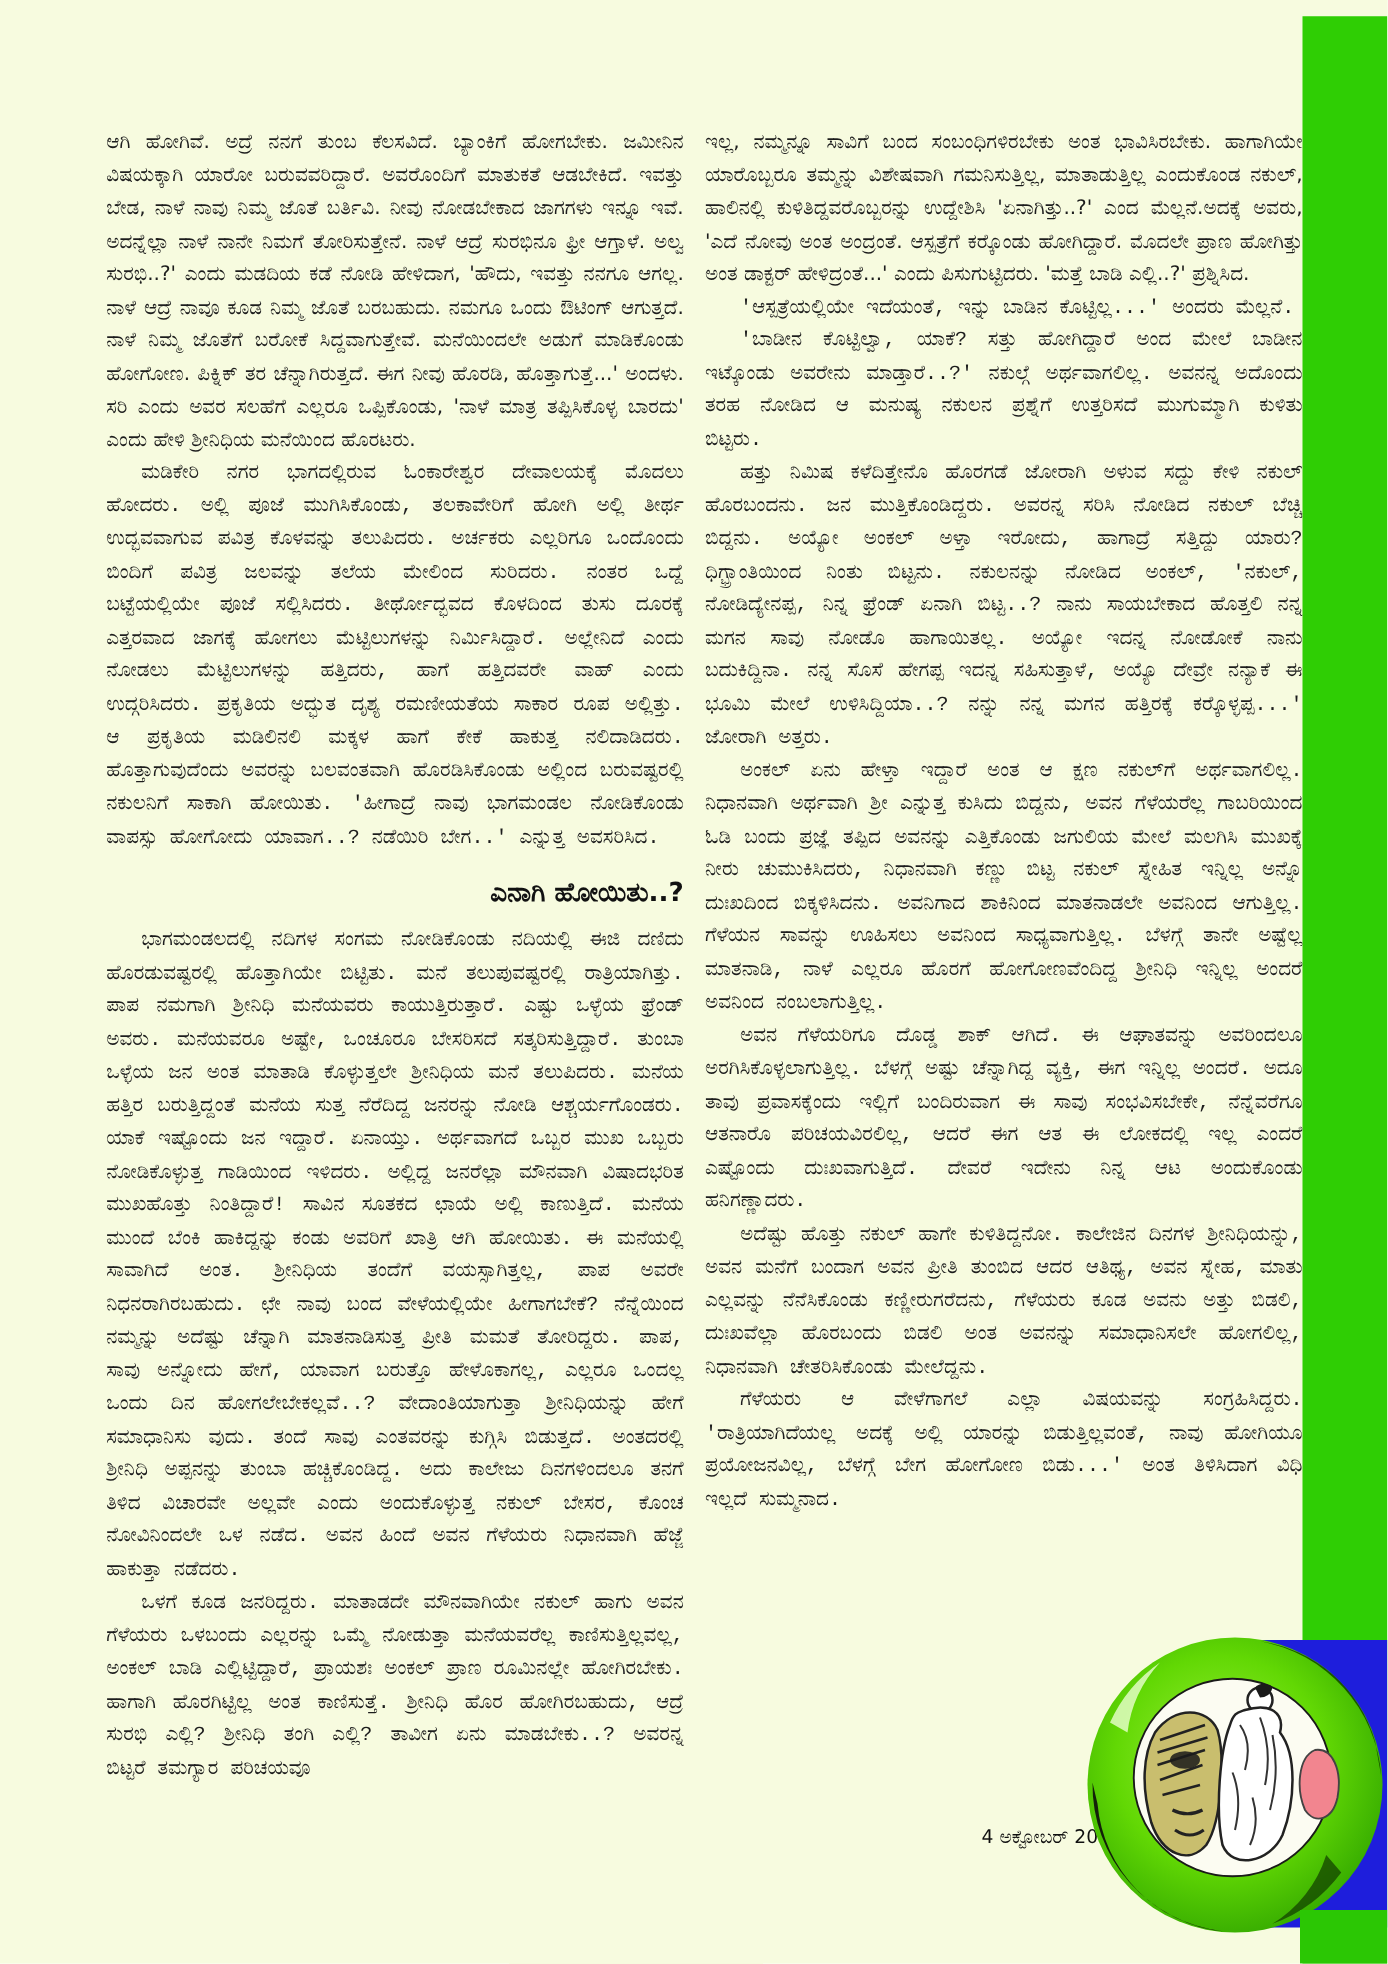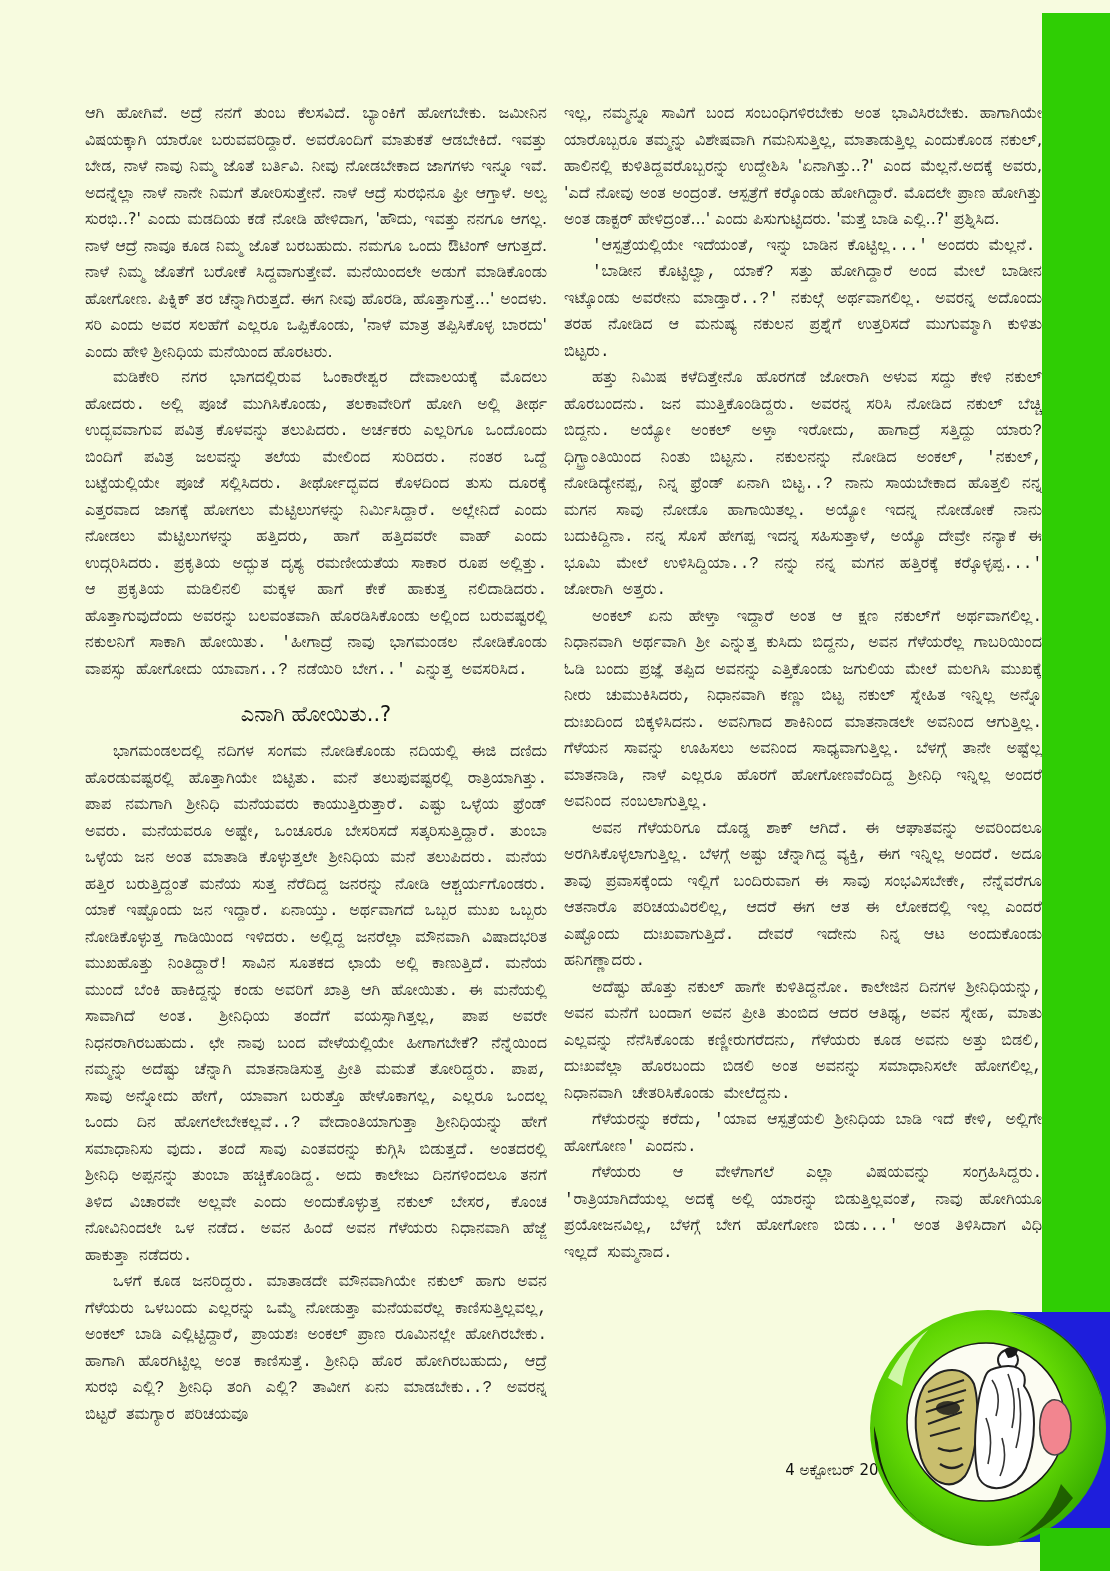--- a/index.html
+++ b/index.html
@@ -19,22 +19,22 @@
     position:absolute;top:100px;
     font-size:16px;line-height:26.5px;
     text-align:justify;
     overflow:hidden;
   }
   #col-left{left:85px;width:462px;height:1372px;}
   #col-right{left:564px;width:478px;height:1310px;}
   .para{margin:0;}
   .para.indent{text-indent:28px;font-family:Liberation Mono, monospace;}
   .col-heading{
-    font-weight:normal;font-size:21px;line-height:30px;
-    margin:16px 0 10px 0;text-align:center;color:#111;
+    font-weight:bold;font-size:21px;line-height:30px;
+    margin:16px 0 10px 0;text-align:right;color:#111;
   }
   .signature{
     text-align:right;padding-right:150px;font-weight:bold;margin-top:4px;
   }
   #footer{
     position:absolute;left:640px;top:1458px;width:320px;
     text-align:right;font-size:15px;color:#101010;
     white-space:nowrap;
   }
   #footer .mag{font-weight:bold;}
@@ -63,26 +63,25 @@
       <div class="para">ಆಗಿ ಹೋಗಿವೆ. ಅದ್ರೆ ನನಗೆ ತುಂಬ ಕೆಲಸವಿದೆ. ಬ್ಯಾಂಕಿಗೆ ಹೋಗಬೇಕು. ಜಮೀನಿನ ವಿಷಯಕ್ಕಾಗಿ ಯಾರೋ ಬರುವವರಿದ್ದಾರೆ. ಅವರೊಂದಿಗೆ ಮಾತುಕತೆ ಆಡಬೇಕಿದೆ. ಇವತ್ತು ಬೇಡ, ನಾಳೆ ನಾವು ನಿಮ್ಮ ಜೊತೆ ಬರ್ತಿವಿ. ನೀವು ನೋಡಬೇಕಾದ ಜಾಗಗಳು ಇನ್ನೂ ಇವೆ. ಅದನ್ನೆಲ್ಲಾ ನಾಳೆ ನಾನೇ ನಿಮಗೆ ತೋರಿಸುತ್ತೇನೆ. ನಾಳೆ ಆದ್ರೆ ಸುರಭಿನೂ ಫ್ರೀ ಆಗ್ತಾಳೆ. ಅಲ್ವ ಸುರಭಿ..?' ಎಂದು ಮಡದಿಯ ಕಡೆ ನೋಡಿ ಹೇಳಿದಾಗ, 'ಹೌದು, ಇವತ್ತು ನನಗೂ ಆಗಲ್ಲ. ನಾಳೆ ಆದ್ರೆ ನಾವೂ ಕೂಡ ನಿಮ್ಮ ಜೊತೆ ಬರಬಹುದು. ನಮಗೂ ಒಂದು ಔಟಿಂಗ್ ಆಗುತ್ತದೆ. ನಾಳೆ ನಿಮ್ಮ ಜೊತೆಗೆ ಬರೋಕೆ ಸಿದ್ದವಾಗುತ್ತೇವೆ. ಮನೆಯಿಂದಲೇ ಅಡುಗೆ ಮಾಡಿಕೊಂಡು ಹೋಗೋಣ. ಪಿಕ್ನಿಕ್ ತರ ಚೆನ್ನಾಗಿರುತ್ತದೆ. ಈಗ ನೀವು ಹೊರಡಿ, ಹೊತ್ತಾಗುತ್ತೆ...' ಅಂದಳು. ಸರಿ ಎಂದು ಅವರ ಸಲಹೆಗೆ ಎಲ್ಲರೂ ಒಪ್ಪಿಕೊಂಡು, 'ನಾಳೆ ಮಾತ್ರ ತಪ್ಪಿಸಿಕೊಳ್ಳ ಬಾರದು' ಎಂದು ಹೇಳಿ ಶ್ರೀನಿಧಿಯ ಮನೆಯಿಂದ ಹೊರಟರು.</div>
       <div class="para indent">ಮಡಿಕೇರಿ ನಗರ ಭಾಗದಲ್ಲಿರುವ ಓಂಕಾರೇಶ್ವರ ದೇವಾಲಯಕ್ಕೆ ಮೊದಲು ಹೋದರು. ಅಲ್ಲಿ ಪೂಜೆ ಮುಗಿಸಿಕೊಂಡು, ತಲಕಾವೇರಿಗೆ ಹೋಗಿ ಅಲ್ಲಿ ತೀರ್ಥ ಉದ್ಭವವಾಗುವ ಪವಿತ್ರ ಕೊಳವನ್ನು ತಲುಪಿದರು. ಅರ್ಚಕರು ಎಲ್ಲರಿಗೂ ಒಂದೊಂದು ಬಿಂದಿಗೆ ಪವಿತ್ರ ಜಲವನ್ನು ತಲೆಯ ಮೇಲಿಂದ ಸುರಿದರು. ನಂತರ ಒದ್ದೆ ಬಟ್ಟೆಯಲ್ಲಿಯೇ ಪೂಜೆ ಸಲ್ಲಿಸಿದರು. ತೀರ್ಥೋದ್ಭವದ ಕೊಳದಿಂದ ತುಸು ದೂರಕ್ಕೆ ಎತ್ತರವಾದ ಜಾಗಕ್ಕೆ ಹೋಗಲು ಮೆಟ್ಟಿಲುಗಳನ್ನು ನಿರ್ಮಿಸಿದ್ದಾರೆ. ಅಲ್ಲೇನಿದೆ ಎಂದು ನೋಡಲು ಮೆಟ್ಟಿಲುಗಳನ್ನು ಹತ್ತಿದರು, ಹಾಗೆ ಹತ್ತಿದವರೇ ವಾಹ್ ಎಂದು ಉದ್ಗರಿಸಿದರು. ಪ್ರಕೃತಿಯ ಅದ್ಭುತ ದೃಶ್ಯ ರಮಣೀಯತೆಯ ಸಾಕಾರ ರೂಪ ಅಲ್ಲಿತ್ತು. ಆ ಪ್ರಕೃತಿಯ ಮಡಿಲಿನಲಿ ಮಕ್ಕಳ ಹಾಗೆ ಕೇಕೆ ಹಾಕುತ್ತ ನಲಿದಾಡಿದರು. ಹೊತ್ತಾಗುವುದೆಂದು ಅವರನ್ನು ಬಲವಂತವಾಗಿ ಹೊರಡಿಸಿಕೊಂಡು ಅಲ್ಲಿಂದ ಬರುವಷ್ಟರಲ್ಲಿ ನಕುಲನಿಗೆ ಸಾಕಾಗಿ ಹೋಯಿತು. 'ಹೀಗಾದ್ರೆ ನಾವು ಭಾಗಮಂಡಲ ನೋಡಿಕೊಂಡು ವಾಪಸ್ಸು ಹೋಗೋದು ಯಾವಾಗ..? ನಡೆಯಿರಿ ಬೇಗ..' ಎನ್ನುತ್ತ ಅವಸರಿಸಿದ.</div>
       <div class="col-heading">ಎನಾಗಿ ಹೋಯಿತು..?</div>
       <div class="para indent">ಭಾಗಮಂಡಲದಲ್ಲಿ ನದಿಗಳ ಸಂಗಮ ನೋಡಿಕೊಂಡು ನದಿಯಲ್ಲಿ ಈಜಿ ದಣಿದು ಹೊರಡುವಷ್ಟರಲ್ಲಿ ಹೊತ್ತಾಗಿಯೇ ಬಿಟ್ಟಿತು. ಮನೆ ತಲುಪುವಷ್ಟರಲ್ಲಿ ರಾತ್ರಿಯಾಗಿತ್ತು. ಪಾಪ ನಮಗಾಗಿ ಶ್ರೀನಿಧಿ ಮನೆಯವರು ಕಾಯುತ್ತಿರುತ್ತಾರೆ. ಎಷ್ಟು ಒಳ್ಳೆಯ ಫ್ರೆಂಡ್ ಅವರು. ಮನೆಯವರೂ ಅಷ್ಟೇ, ಒಂಚೂರೂ ಬೇಸರಿಸದೆ ಸತ್ಕರಿಸುತ್ತಿದ್ದಾರೆ. ತುಂಬಾ ಒಳ್ಳೆಯ ಜನ ಅಂತ ಮಾತಾಡಿ ಕೊಳ್ಳುತ್ತಲೇ ಶ್ರೀನಿಧಿಯ ಮನೆ ತಲುಪಿದರು. ಮನೆಯ ಹತ್ತಿರ ಬರುತ್ತಿದ್ದಂತೆ ಮನೆಯ ಸುತ್ತ ನೆರೆದಿದ್ದ ಜನರನ್ನು ನೋಡಿ ಆಶ್ಚರ್ಯಗೊಂಡರು. ಯಾಕೆ ಇಷ್ಟೊಂದು ಜನ ಇದ್ದಾರೆ. ಏನಾಯ್ತು. ಅರ್ಥವಾಗದೆ ಒಬ್ಬರ ಮುಖ ಒಬ್ಬರು ನೋಡಿಕೊಳ್ಳುತ್ತ ಗಾಡಿಯಿಂದ ಇಳಿದರು. ಅಲ್ಲಿದ್ದ ಜನರೆಲ್ಲಾ ಮೌನವಾಗಿ ವಿಷಾದಭರಿತ ಮುಖಹೊತ್ತು ನಿಂತಿದ್ದಾರೆ! ಸಾವಿನ ಸೂತಕದ ಛಾಯೆ ಅಲ್ಲಿ ಕಾಣುತ್ತಿದೆ. ಮನೆಯ ಮುಂದೆ ಬೆಂಕಿ ಹಾಕಿದ್ದನ್ನು ಕಂಡು ಅವರಿಗೆ ಖಾತ್ರಿ ಆಗಿ ಹೋಯಿತು. ಈ ಮನೆಯಲ್ಲಿ ಸಾವಾಗಿದೆ ಅಂತ. ಶ್ರೀನಿಧಿಯ ತಂದೆಗೆ ವಯಸ್ಸಾಗಿತ್ತಲ್ಲ, ಪಾಪ ಅವರೇ ನಿಧನರಾಗಿರಬಹುದು. ಛೇ ನಾವು ಬಂದ ವೇಳೆಯಲ್ಲಿಯೇ ಹೀಗಾಗಬೇಕೆ? ನೆನ್ನೆಯಿಂದ ನಮ್ಮನ್ನು ಅದೆಷ್ಟು ಚೆನ್ನಾಗಿ ಮಾತನಾಡಿಸುತ್ತ ಪ್ರೀತಿ ಮಮತೆ ತೋರಿದ್ದರು. ಪಾಪ, ಸಾವು ಅನ್ನೋದು ಹೇಗೆ, ಯಾವಾಗ ಬರುತ್ತೊ ಹೇಳೊಕಾಗಲ್ಲ, ಎಲ್ಲರೂ ಒಂದಲ್ಲ ಒಂದು ದಿನ ಹೋಗಲೇಬೇಕಲ್ಲವೆ..? ವೇದಾಂತಿಯಾಗುತ್ತಾ ಶ್ರೀನಿಧಿಯನ್ನು ಹೇಗೆ ಸಮಾಧಾನಿಸು ವುದು. ತಂದೆ ಸಾವು ಎಂತವರನ್ನು ಕುಗ್ಗಿಸಿ ಬಿಡುತ್ತದೆ. ಅಂತದರಲ್ಲಿ ಶ್ರೀನಿಧಿ ಅಪ್ಪನನ್ನು ತುಂಬಾ ಹಚ್ಚಿಕೊಂಡಿದ್ದ. ಅದು ಕಾಲೇಜು ದಿನಗಳಿಂದಲೂ ತನಗೆ ತಿಳಿದ ವಿಚಾರವೇ ಅಲ್ಲವೇ ಎಂದು ಅಂದುಕೊಳ್ಳುತ್ತ ನಕುಲ್ ಬೇಸರ, ಕೊಂಚ ನೋವಿನಿಂದಲೇ ಒಳ ನಡೆದ. ಅವನ ಹಿಂದೆ ಅವನ ಗೆಳೆಯರು ನಿಧಾನವಾಗಿ ಹೆಜ್ಜೆ ಹಾಕುತ್ತಾ ನಡೆದರು.</div>
       <div class="para indent">ಒಳಗೆ ಕೂಡ ಜನರಿದ್ದರು. ಮಾತಾಡದೇ ಮೌನವಾಗಿಯೇ ನಕುಲ್ ಹಾಗು ಅವನ ಗೆಳೆಯರು ಒಳಬಂದು ಎಲ್ಲರನ್ನು ಒಮ್ಮೆ ನೋಡುತ್ತಾ ಮನೆಯವರೆಲ್ಲ ಕಾಣಿಸುತ್ತಿಲ್ಲವಲ್ಲ, ಅಂಕಲ್ ಬಾಡಿ ಎಲ್ಲಿಟ್ಟಿದ್ದಾರೆ, ಪ್ರಾಯಶಃ ಅಂಕಲ್ ಪ್ರಾಣ ರೂಮಿನಲ್ಲೇ ಹೋಗಿರಬೇಕು. ಹಾಗಾಗಿ ಹೊರಗಿಟ್ಟಿಲ್ಲ ಅಂತ ಕಾಣಿಸುತ್ತೆ. ಶ್ರೀನಿಧಿ ಹೊರ ಹೋಗಿರಬಹುದು, ಆದ್ರೆ ಸುರಭಿ ಎಲ್ಲಿ? ಶ್ರೀನಿಧಿ ತಂಗಿ ಎಲ್ಲಿ? ತಾವೀಗ ಏನು ಮಾಡಬೇಕು..? ಅವರನ್ನ ಬಿಟ್ಟರೆ ತಮಗ್ಯಾರ ಪರಿಚಯವೂ</div>
     </div>
 
   <div id="col-right" class="col">
       <div class="para">ಇಲ್ಲ, ನಮ್ಮನ್ನೂ ಸಾವಿಗೆ ಬಂದ ಸಂಬಂಧಿಗಳಿರಬೇಕು ಅಂತ ಭಾವಿಸಿರಬೇಕು. ಹಾಗಾಗಿಯೇ ಯಾರೊಬ್ಬರೂ ತಮ್ಮನ್ನು ವಿಶೇಷವಾಗಿ ಗಮನಿಸುತ್ತಿಲ್ಲ, ಮಾತಾಡುತ್ತಿಲ್ಲ ಎಂದುಕೊಂಡ ನಕುಲ್, ಹಾಲಿನಲ್ಲಿ ಕುಳಿತಿದ್ದವರೊಬ್ಬರನ್ನು ಉದ್ದೇಶಿಸಿ 'ಏನಾಗಿತ್ತು..?' ಎಂದ ಮೆಲ್ಲನೆ.ಅದಕ್ಕೆ ಅವರು, 'ಎದೆ ನೋವು ಅಂತ ಅಂದ್ರಂತೆ. ಆಸ್ಪತ್ರೆಗೆ ಕರ‍್ಕೊಂಡು ಹೋಗಿದ್ದಾರೆ. ಮೊದಲೇ ಪ್ರಾಣ ಹೋಗಿತ್ತು ಅಂತ ಡಾಕ್ಟರ್ ಹೇಳಿದ್ರಂತೆ...' ಎಂದು ಪಿಸುಗುಟ್ಟಿದರು. 'ಮತ್ತೆ ಬಾಡಿ ಎಲ್ಲಿ..?' ಪ್ರಶ್ನಿಸಿದ.</div>
       <div class="para indent">'ಆಸ್ಪತ್ರೆಯಲ್ಲಿಯೇ ಇದೆಯಂತೆ, ಇನ್ನು ಬಾಡಿನ ಕೊಟ್ಟಿಲ್ಲ...' ಅಂದರು ಮೆಲ್ಲನೆ.</div>
-      <div class="para indent">'ಬಾಡೀನ ಕೊಟ್ಟಿಲ್ವಾ, ಯಾಕೆ? ಸತ್ತು ಹೋಗಿದ್ದಾರೆ ಅಂದ ಮೇಲೆ ಬಾಡೀನ ಇಟ್ಕೊಂಡು ಅವರೇನು ಮಾಡ್ತಾರೆ..?' ನಕುಲ್ಗೆ ಅರ್ಥವಾಗಲಿಲ್ಲ. ಅವರನ್ನ ಅದೊಂದು ತರಹ ನೋಡಿದ ಆ ಮನುಷ್ಯ ನಕುಲನ ಪ್ರಶ್ನೆಗೆ ಉತ್ತರಿಸದೆ ಮುಗುಮ್ಮಾಗಿ ಕುಳಿತು ಬಿಟ್ಟರು.</div>
+      <div class="para indent">'ಬಾಡೀನ ಕೊಟ್ಟಿಲ್ವಾ, ಯಾಕೆ? ಸತ್ತು ಹೋಗಿದ್ದಾರೆ ಅಂದ ಮೇಲೆ ಬಾಡೀನ ಇಟ್ಕೊಂಡು ಅವರೇನು ಮಾಡ್ತಾರೆ..?' ನಕುಲ್ಗೆ ಅರ್ಥವಾಗಲಿಲ್ಲ. ಅವನನ್ನ ಅದೊಂದು ತರಹ ನೋಡಿದ ಆ ಮನುಷ್ಯ ನಕುಲನ ಪ್ರಶ್ನೆಗೆ ಉತ್ತರಿಸದೆ ಮುಗುಮ್ಮಾಗಿ ಕುಳಿತು ಬಿಟ್ಟರು.</div>
       <div class="para indent">ಹತ್ತು ನಿಮಿಷ ಕಳೆದಿತ್ತೇನೊ ಹೊರಗಡೆ ಜೋರಾಗಿ ಅಳುವ ಸದ್ದು ಕೇಳಿ ನಕುಲ್ ಹೊರಬಂದನು. ಜನ ಮುತ್ತಿಕೊಂಡಿದ್ದರು. ಅವರನ್ನ ಸರಿಸಿ ನೋಡಿದ ನಕುಲ್ ಬೆಚ್ಚಿ ಬಿದ್ದನು. ಅಯ್ಯೋ ಅಂಕಲ್ ಅಳ್ತಾ ಇರೋದು, ಹಾಗಾದ್ರೆ ಸತ್ತಿದ್ದು ಯಾರು? ಧಿಗ್ಭ್ರಾಂತಿಯಿಂದ ನಿಂತು ಬಿಟ್ಟನು. ನಕುಲನನ್ನು ನೋಡಿದ ಅಂಕಲ್, 'ನಕುಲ್, ನೋಡಿದ್ಯೇನಪ್ಪ, ನಿನ್ನ ಫ್ರೆಂಡ್ ಏನಾಗಿ ಬಿಟ್ಟ..? ನಾನು ಸಾಯಬೇಕಾದ ಹೊತ್ತಲಿ ನನ್ನ ಮಗನ ಸಾವು ನೋಡೊ ಹಾಗಾಯಿತಲ್ಲ. ಅಯ್ಯೋ ಇದನ್ನ ನೋಡೋಕೆ ನಾನು ಬದುಕಿದ್ದಿನಾ. ನನ್ನ ಸೊಸೆ ಹೇಗಪ್ಪ ಇದನ್ನ ಸಹಿಸುತ್ತಾಳೆ, ಅಯ್ಯೊ ದೇವ್ರೇ ನನ್ಯಾಕೆ ಈ ಭೂಮಿ ಮೇಲೆ ಉಳಿಸಿದ್ದಿಯಾ..? ನನ್ನು ನನ್ನ ಮಗನ ಹತ್ತಿರಕ್ಕೆ ಕರ‍್ಕೊಳ್ಳಪ್ಪ...' ಜೋರಾಗಿ ಅತ್ತರು.</div>
       <div class="para indent">ಅಂಕಲ್ ಏನು ಹೇಳ್ತಾ ಇದ್ದಾರೆ ಅಂತ ಆ ಕ್ಷಣ ನಕುಲ್‌ಗೆ ಅರ್ಥವಾಗಲಿಲ್ಲ. ನಿಧಾನವಾಗಿ ಅರ್ಥವಾಗಿ ಶ್ರೀ ಎನ್ನುತ್ತ ಕುಸಿದು ಬಿದ್ದನು, ಅವನ ಗೆಳೆಯರೆಲ್ಲ ಗಾಬರಿಯಿಂದ ಓಡಿ ಬಂದು ಪ್ರಜ್ಞೆ ತಪ್ಪಿದ ಅವನನ್ನು ಎತ್ತಿಕೊಂಡು ಜಗುಲಿಯ ಮೇಲೆ ಮಲಗಿಸಿ ಮುಖಕ್ಕೆ ನೀರು ಚುಮುಕಿಸಿದರು, ನಿಧಾನವಾಗಿ ಕಣ್ಣು ಬಿಟ್ಟ ನಕುಲ್ ಸ್ನೇಹಿತ ಇನ್ನಿಲ್ಲ ಅನ್ನೊ ದುಃಖದಿಂದ ಬಿಕ್ಕಳಿಸಿದನು. ಅವನಿಗಾದ ಶಾಕಿನಿಂದ ಮಾತನಾಡಲೇ ಅವನಿಂದ ಆಗುತ್ತಿಲ್ಲ. ಗೆಳೆಯನ ಸಾವನ್ನು ಊಹಿಸಲು ಅವನಿಂದ ಸಾಧ್ಯವಾಗುತ್ತಿಲ್ಲ. ಬೆಳಗ್ಗೆ ತಾನೇ ಅಷ್ಟೆಲ್ಲ ಮಾತನಾಡಿ, ನಾಳೆ ಎಲ್ಲರೂ ಹೊರಗೆ ಹೋಗೋಣವೆಂದಿದ್ದ ಶ್ರೀನಿಧಿ ಇನ್ನಿಲ್ಲ ಅಂದರೆ ಅವನಿಂದ ನಂಬಲಾಗುತ್ತಿಲ್ಲ.</div>
       <div class="para indent">ಅವನ ಗೆಳೆಯರಿಗೂ ದೊಡ್ಡ ಶಾಕ್ ಆಗಿದೆ. ಈ ಆಘಾತವನ್ನು ಅವರಿಂದಲೂ ಅರಗಿಸಿಕೊಳ್ಳಲಾಗುತ್ತಿಲ್ಲ. ಬೆಳಗ್ಗೆ ಅಷ್ಟು ಚೆನ್ನಾಗಿದ್ದ ವ್ಯಕ್ತಿ, ಈಗ ಇನ್ನಿಲ್ಲ ಅಂದರೆ. ಅದೂ ತಾವು ಪ್ರವಾಸಕ್ಕೆಂದು ಇಲ್ಲಿಗೆ ಬಂದಿರುವಾಗ ಈ ಸಾವು ಸಂಭವಿಸಬೇಕೇ, ನೆನ್ನೆವರೆಗೂ ಆತನಾರೊ ಪರಿಚಯವಿರಲಿಲ್ಲ, ಆದರೆ ಈಗ ಆತ ಈ ಲೋಕದಲ್ಲಿ ಇಲ್ಲ ಎಂದರೆ ಎಷ್ಟೊಂದು ದುಃಖವಾಗುತ್ತಿದೆ. ದೇವರೆ ಇದೇನು ನಿನ್ನ ಆಟ ಅಂದುಕೊಂಡು ಹನಿಗಣ್ಣಾದರು.</div>
       <div class="para indent">ಅದೆಷ್ಟು ಹೊತ್ತು ನಕುಲ್ ಹಾಗೇ ಕುಳಿತಿದ್ದನೋ. ಕಾಲೇಜಿನ ದಿನಗಳ ಶ್ರೀನಿಧಿಯನ್ನು, ಅವನ ಮನೆಗೆ ಬಂದಾಗ ಅವನ ಪ್ರೀತಿ ತುಂಬಿದ ಆದರ ಆತಿಥ್ಯ, ಅವನ ಸ್ನೇಹ, ಮಾತು ಎಲ್ಲವನ್ನು ನೆನೆಸಿಕೊಂಡು ಕಣ್ಣೀರುಗರೆದನು, ಗೆಳೆಯರು ಕೂಡ ಅವನು ಅತ್ತು ಬಿಡಲಿ, ದುಃಖವೆಲ್ಲಾ ಹೊರಬಂದು ಬಿಡಲಿ ಅಂತ ಅವನನ್ನು ಸಮಾಧಾನಿಸಲೇ ಹೋಗಲಿಲ್ಲ, ನಿಧಾನವಾಗಿ ಚೇತರಿಸಿಕೊಂಡು ಮೇಲೆದ್ದನು.</div>
-      <div class="para indent">ಗೆಳೆಯರನ್ನು ಕರೆದು, 'ಯಾವ ಆಸ್ಪತ್ರೆಯಲಿ ಶ್ರೀನಿಧಿಯ ಬಾಡಿ ಇದೆ ಕೇಳಿ, ಅಲ್ಲಿಗೇ ಹೋಗೋಣ' ಎಂದನು.</div>
       <div class="para indent">ಗೆಳೆಯರು ಆ ವೇಳೆಗಾಗಲೆ ಎಲ್ಲಾ ವಿಷಯವನ್ನು ಸಂಗ್ರಹಿಸಿದ್ದರು. 'ರಾತ್ರಿಯಾಗಿದೆಯಲ್ಲ ಅದಕ್ಕೆ ಅಲ್ಲಿ ಯಾರನ್ನು ಬಿಡುತ್ತಿಲ್ಲವಂತೆ, ನಾವು ಹೋಗಿಯೂ ಪ್ರಯೋಜನವಿಲ್ಲ, ಬೆಳಗ್ಗೆ ಬೇಗ ಹೋಗೋಣ ಬಿಡು...' ಅಂತ ತಿಳಿಸಿದಾಗ ವಿಧಿ ಇಲ್ಲದೆ ಸುಮ್ಮನಾದ.</div>
     </div>
 
   <div id="footer">
     <span>4 ಅಕ್ಟೋಬರ್ 2012</span>
     <span class="mag">ಸುಧಾ</span>
     <span class="pg">55</span>
   </div>
 
   <div id="blue-backdrop"></div>

